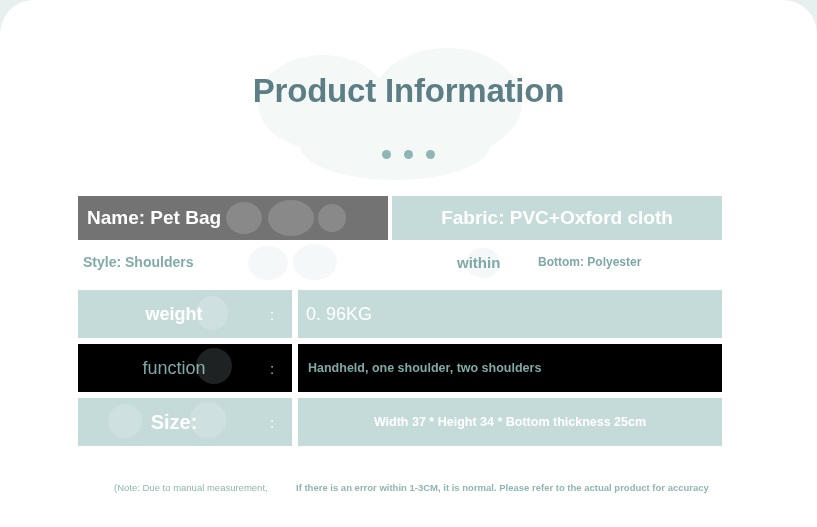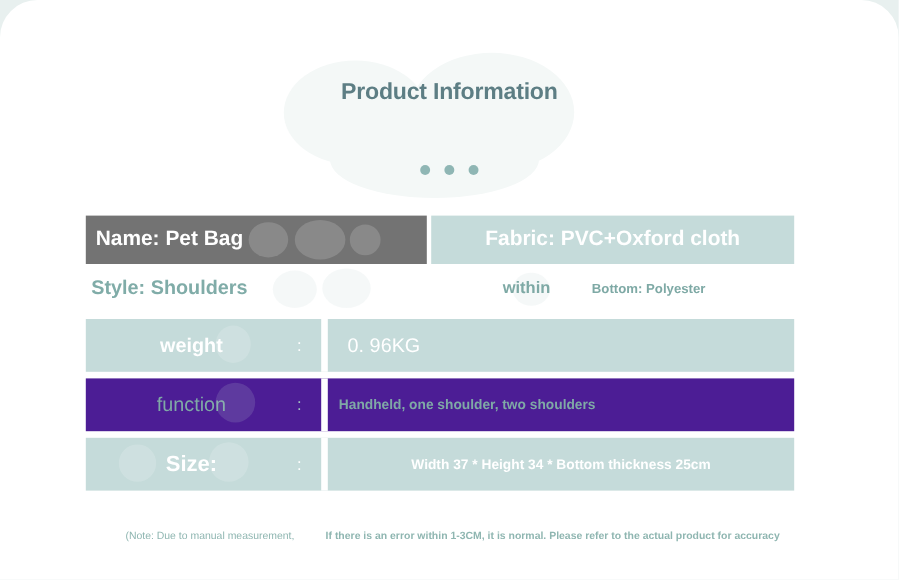--- a/index.html
+++ b/index.html
@@ -32,21 +32,21 @@
     width: 817px;
     height: 186px;
   }
 
   .title {
     position: absolute;
     left: 0;
     top: 72px;
     width: 817px;
     text-align: center;
-    font-size: 21px;
+    font-size: 33px;
     font-weight: 700;
     letter-spacing: -0.2px;
     color: #5d7e84;
     white-space: nowrap;
   }
 
   .dots {
     position: absolute;
     left: 0;
     top: 150px;
@@ -130,21 +130,21 @@
   
   .row-2 {
     height: 44px;
     background: #ffffff;
   }
   .t-style {
     position: absolute;
     left: 5px;
     top: 50%;
     transform: translateY(-50%);
-    font-size: 18px;
+    font-size: 14px;
     font-weight: 700;
     color: #80aca8;
     white-space: nowrap;
   }
   .t-within {
     position: absolute;
     left: 347px;
     top: 50%;
     transform: translateY(-50%);
     font-size: 15px;
@@ -203,28 +203,28 @@
 
   
   .row-weight { background: #c5dbda; }
   .row-weight .lv-label-text {
     font-size: 18px;
     font-weight: 700;
     color: #ffffff;
   }
   .row-weight .lv-colon { color: #ffffff; }
   .row-weight .lv-value {
-    padding-left: 18px;
+    padding-left: 8px;
     font-size: 18px;
     font-weight: 400;
     color: #ffffff;
   }
 
   
-  .row-function { background: #4c1d95; }
+  .row-function { background: #000000; }
   .row-function .lv-label-text {
     font-size: 18px;
     font-weight: 400;
     color: #7fa9a6;
   }
   .row-function .lv-colon { color: #9fc2bf; }
   .row-function .lv-value {
     padding-left: 10px;
     font-size: 12.5px;
     font-weight: 700;

